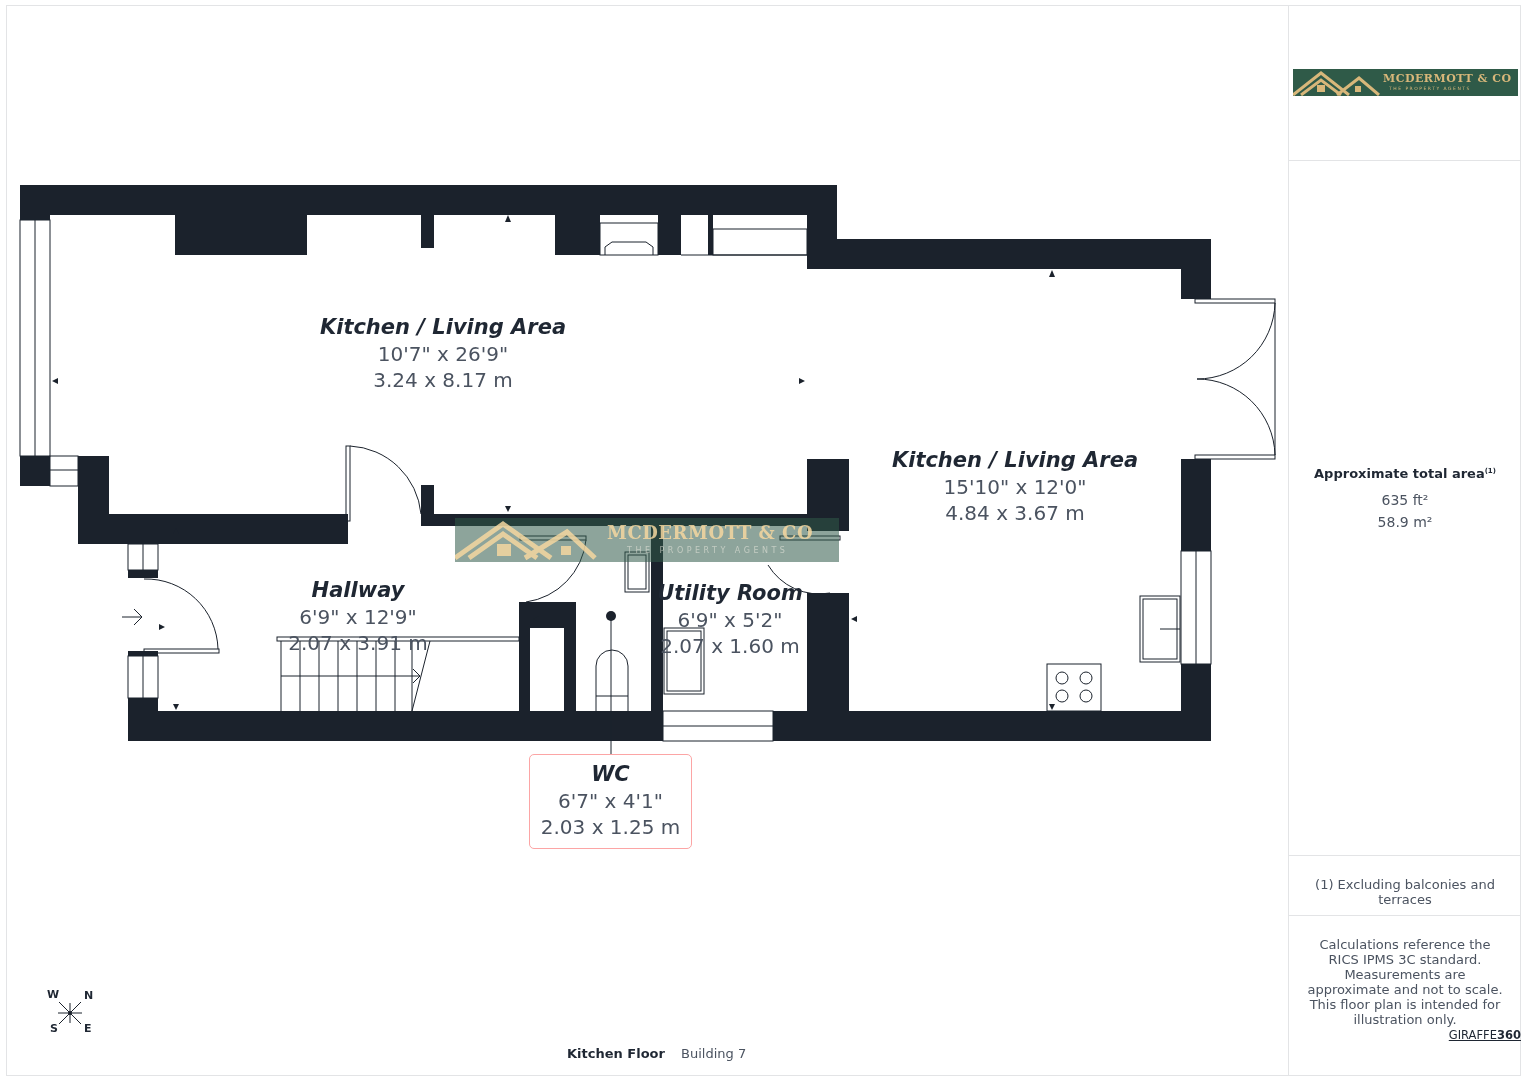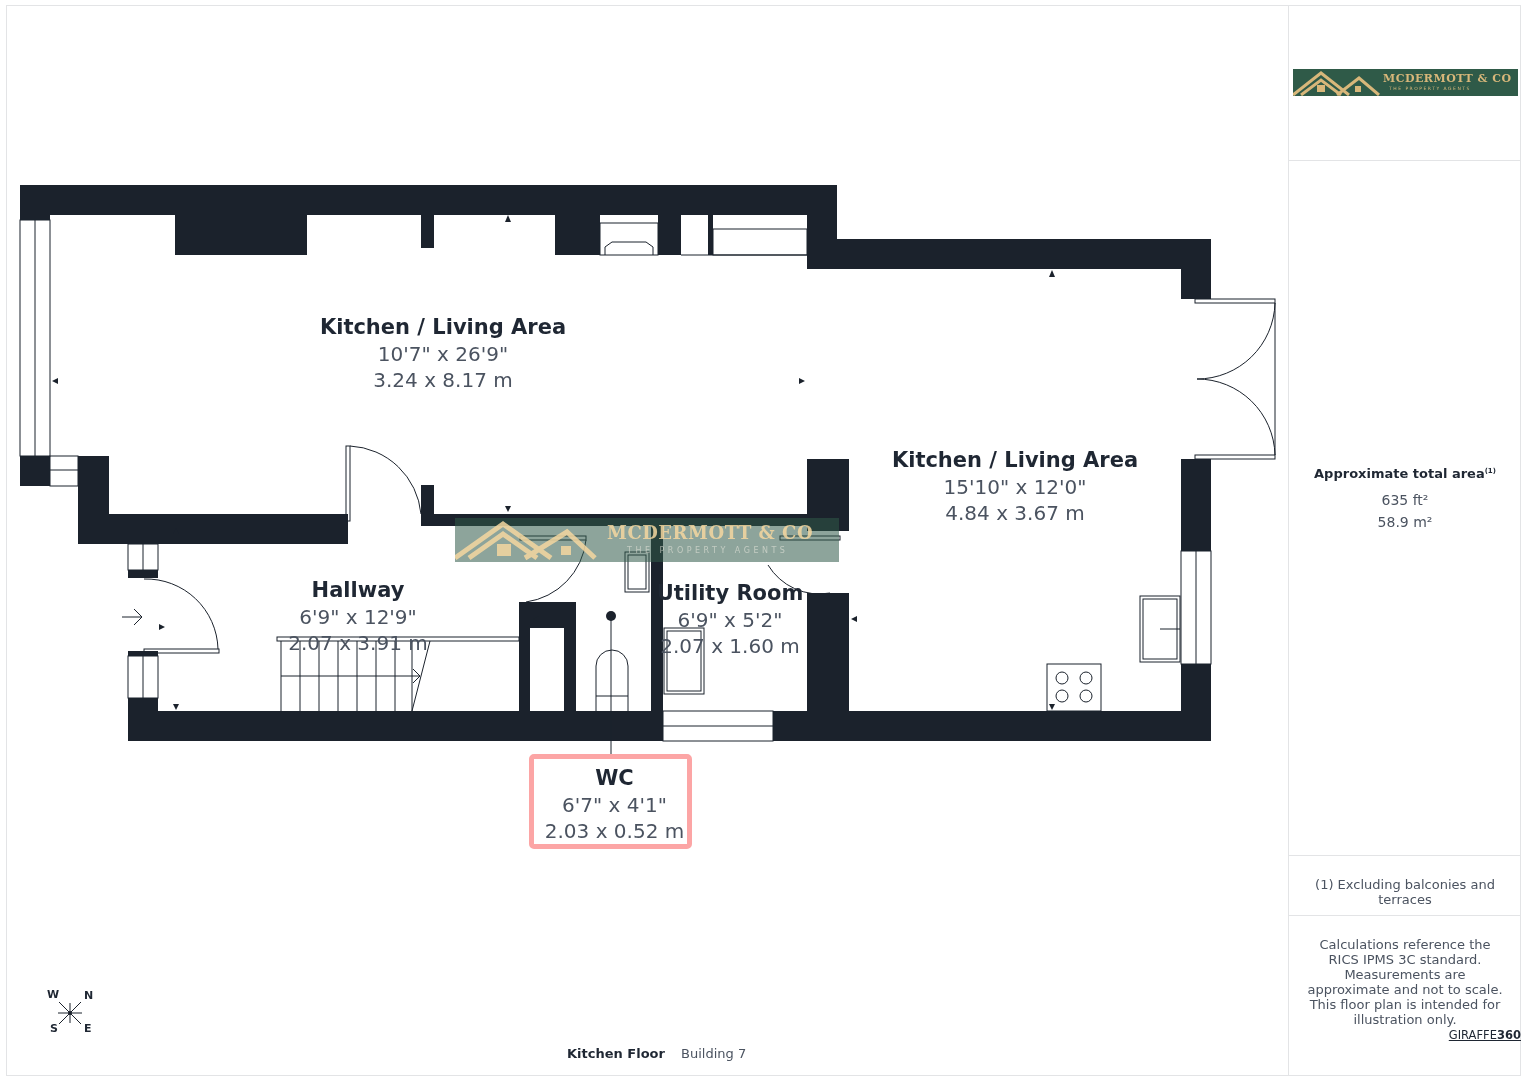--- a/index.html
+++ b/index.html
@@ -10,23 +10,23 @@
   .logo-banner { position: absolute; left: 4px; top: 64px; width: 225px; height: 27px; background: #2f5a48; }
   .logo-text { position: absolute; left: 90px; top: 3px; color: #d8b77a; font-family: "DejaVu Serif", serif; font-size: 11px; font-weight: bold; letter-spacing: 0.5px; }
   .logo-sub { position: absolute; left: 96px; top: 17px; color: #d8b77a; font-size: 4.5px; letter-spacing: 1.5px; }
   .area-title { position: absolute; left: 0; width: 232px; top: 461px; font-size: 13px; font-weight: bold; color: #1f2733; text-align: center; }
   .area-title sup { font-size: 7px; }
   .area-val { position: absolute; left: 0; width: 232px; font-size: 14px; color: #4b5360; text-align: center; }
   .note { position: absolute; left: 14px; width: 204px; font-size: 13px; color: #4b5360; text-align: center; line-height: 15px; }
   .brand { position: absolute; left: 0; width: 232px; top: 1023px; text-align: right; font-size: 11.5px; color: #1f2733; text-decoration: underline; }
   .brand b { font-weight: bold; }
   .room-label { position: absolute; text-align: center; color: #1f2733; white-space: nowrap; }
-  .room-name { font-weight: bold; font-size: 21px; line-height: 28px; }
+  .room-name { font-weight: bold; font-size: 21px; line-height: 28px; font-style: italic; }
   .room-dim { font-size: 20px; color: #4b5360; line-height: 26px; }
-  .wc-box { position: absolute; left: 529px; top: 754px; width: 163px; height: 95px; border: 5px solid #fca5a5; border-radius: 5px; box-sizing: border-box; background: #fff; }
+  .wc-box { position: absolute; left: 529px; top: 754px; width: 163px; height: 95px; border: 1px solid #fca5a5; border-radius: 5px; box-sizing: border-box; background: #fff; }
   .footer { position: absolute; top: 1046px; left: 567px; font-size: 13px; color: #1f2733; }
   .footer .fl { font-weight: bold; margin-right: 12px; }
   .footer .bl { color: #4b5360; }
   .compass { position: absolute; left: 40px; top: 985px; width: 60px; height: 55px; }
   .compass span { position: absolute; font-size: 11px; font-weight: bold; color: #1f2733; }
   .watermark { position: absolute; left: 455px; top: 518px; width: 384px; height: 44px; background: rgba(47,90,72,0.55); }
   .wm-text { position: absolute; left: 152px; top: 4px; font-family: "DejaVu Serif", serif; font-size: 18px; font-weight: bold; color: rgba(245,215,160,0.85); letter-spacing: 0.5px; }
   .wm-sub { position: absolute; left: 172px; top: 28px; font-size: 8px; letter-spacing: 3.5px; color: rgba(230,230,220,0.6); }
 </style>
 </head>
@@ -197,21 +197,21 @@
 <div class="room-label" style="left:640px;top:579px;width:180px;">
   <div class="room-name">Utility Room</div>
   <div class="room-dim">6'9" x 5'2"</div>
   <div class="room-dim">2.07 x 1.60 m</div>
 </div>
 
 <div class="wc-box">
   <div class="room-label" style="left:0;top:5px;width:161px;">
     <div class="room-name">WC</div>
     <div class="room-dim">6'7" x 4'1"</div>
-    <div class="room-dim">2.03 x 0.52 m</div>
+    <div class="room-dim">2.03 x 1.25 m</div>
   </div>
 </div>
 
 <div class="compass">
   <span style="left:7px;top:3px;">W</span>
   <span style="left:44px;top:4px;">N</span>
   <span style="left:10px;top:37px;">S</span>
   <span style="left:44px;top:37px;">E</span>
   <svg width="60" height="55" style="position:absolute;left:0;top:0">
     <g stroke="#1b222c" stroke-width="1">

